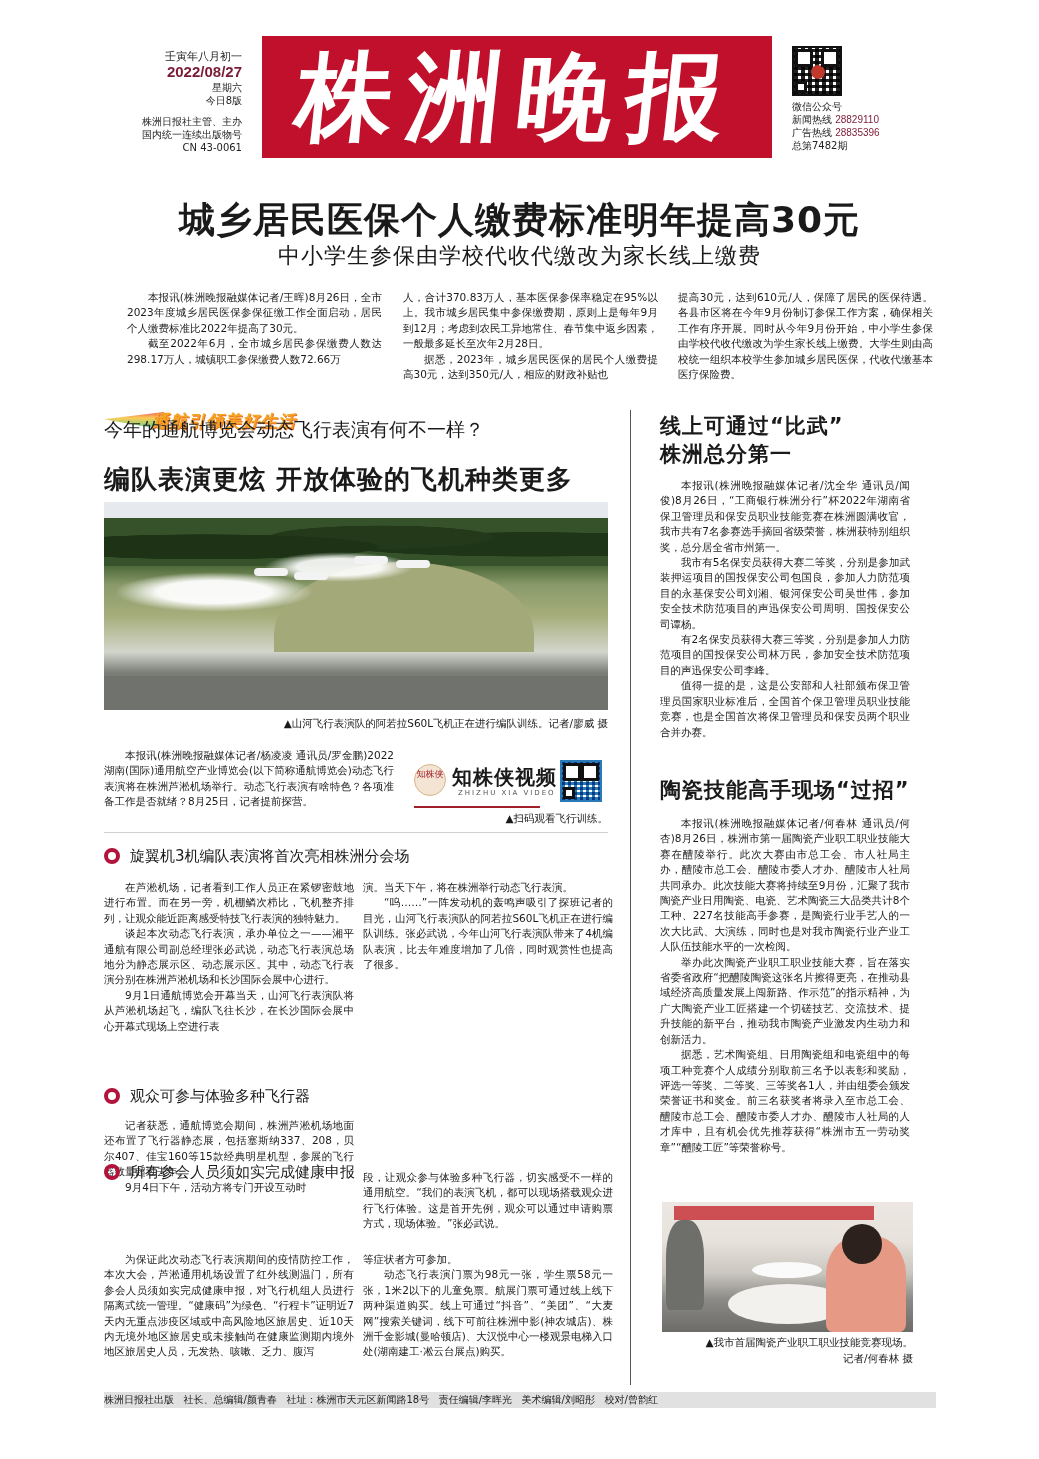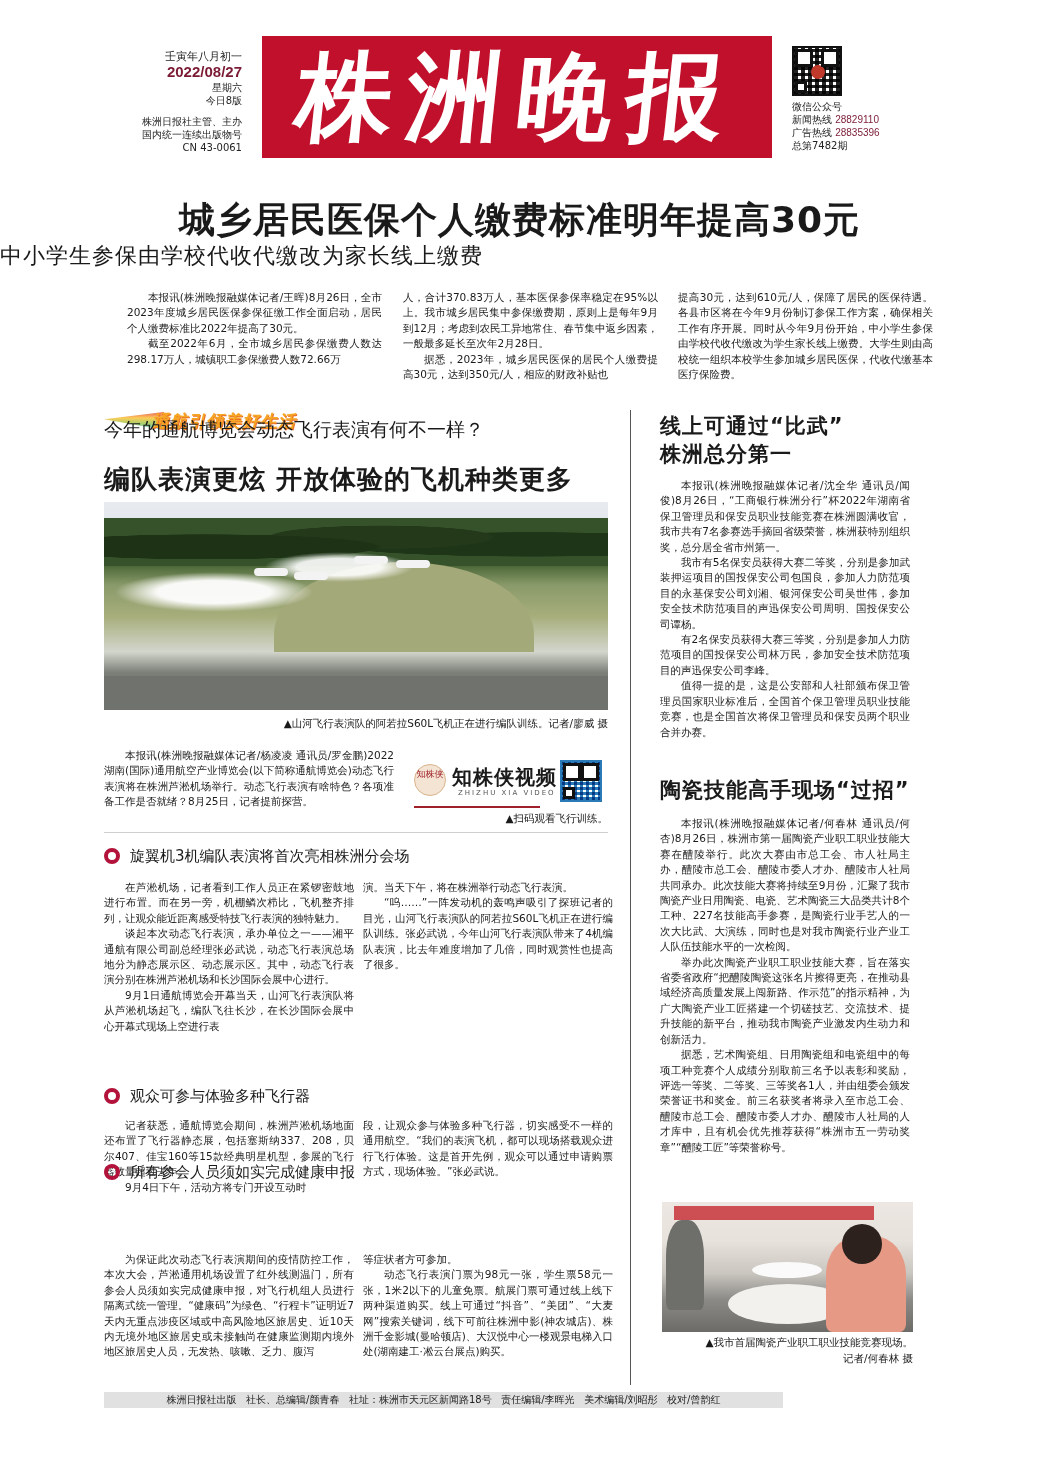--- a/index.html
+++ b/index.html
@@ -22,21 +22,21 @@
       background-blend-mode: multiply; position: relative; border: 2px solid #111; }
   .qr::before, .qr::after { content: ""; position: absolute; width: 12px; height: 12px; border: 3px solid #111; background: #fff; }
   .qr::before { left: 1px; top: 1px; }
   .qr::after { right: 1px; top: 1px; }
   .qr .c1 { position: absolute; left: 1px; bottom: 1px; width: 12px; height: 12px; border: 3px solid #111; background: #fff; }
   .qr .seal { position: absolute; left: 17px; top: 17px; width: 14px; height: 14px; border-radius: 50%; background: #c0392b; }
   .mast-right .hot { color: #7a1a35; font-family: Liberation Sans, sans-serif; }
 
   
   .head1 { left: 0; width: 1039px; top: 198px; text-align: center; font-size: 36px; font-weight: bold; letter-spacing: 1px; line-height: 44px; }
-  .head2 { left: 0; width: 1039px; top: 242px; text-align: left; font-size: 22px; line-height: 28px; letter-spacing: 1px; }
+  .head2 { left: 0; width: 1039px; top: 242px; text-align: center; font-size: 22px; line-height: 28px; letter-spacing: 1px; }
 
   .body-text { font-size: 10.5px; line-height: 15.4px; text-align: justify; color: #1a1a1a; }
   .body-text p { text-indent: 2em; }
   .body-text p.noindent { text-indent: 0; }
 
   .lead-col { top: 290px; width: 255px; margin-left: 23px; }
 
   
   .kicker { left: 104px; top: 408px; width: 200px; height: 28px; }
   .kicker-arrow { position: absolute; left: 0; top: 4px; width: 60px; height: 18px; background: linear-gradient(180deg, #e53935, #fbc02d, #8bc34a, #4fc3f7); clip-path: polygon(0 40%, 100% 0, 100% 100%); opacity: .8; }
@@ -80,21 +80,21 @@
   .photo2 { left: 662px; top: 1202px; width: 251px; height: 130px; overflow: hidden;
     background: linear-gradient(180deg, #ece7e2 0%, #e8e2dc 30%, #c9c5bf 55%, #8b8a86 75%, #6d6b67 100%); }
   .photo2 .banner { position: absolute; left: 12px; top: 4px; width: 200px; height: 14px; background: #c8343a; opacity: .85; }
   .photo2 .p1 { position: absolute; left: 4px; top: 18px; width: 38px; height: 90px; background: #6e6e6a; border-radius: 40% 40% 10% 10%; }
   .photo2 .p2 { position: absolute; left: 164px; top: 34px; width: 80px; height: 96px; background: #e69a86; border-radius: 40% 40% 8% 8%; }
   .photo2 .head2b { position: absolute; left: 180px; top: 22px; width: 40px; height: 40px; background: #2c211d; border-radius: 50%; }
   .photo2 .plate { position: absolute; left: 66px; top: 82px; width: 120px; height: 40px; background: #f2f1ee; border-radius: 50%; }
   .photo2 .plate2 { position: absolute; left: 90px; top: 60px; width: 70px; height: 16px; background: #fafafa; border-radius: 50%; }
   .cap3 { left: 676px; top: 1334px; width: 237px; text-align: right; font-size: 10.5px; line-height: 16px; }
 
-  .footer { left: 104px; top: 1392px; width: 679px; height: 16px; background: #e1e1e1; font-size: 10px; line-height: 16px; text-align: center; color: #222; white-space: pre; }
+  .footer { left: 104px; top: 1392px; width: 832px; height: 16px; background: #e1e1e1; font-size: 10px; line-height: 16px; text-align: left; color: #222; white-space: pre; }
 </style>
 </head>
 <body>
 
 <div class="abs mast-left">
   <div class="lunar">壬寅年八月初一</div>
   <div class="date">2022/08/27</div>
   <div>星期六</div>
   <div>今日8版</div>
   <div class="org">株洲日报社主管、主办</div>
@@ -190,21 +190,21 @@
 </div>
 
 <div class="abs sec-h" style="left:104px; top:1086px">
   <span class="ring"></span>
   <span>观众可参与体验多种飞行器</span>
 </div>
 <div class="abs body-text col-a" style="top:1118px">
   <p>记者获悉，通航博览会期间，株洲芦淞机场地面还布置了飞行器静态展，包括塞斯纳337、208，贝尔407、佳宝160等15款经典明星机型，参展的飞行器数量超过去年。</p>
   <p>9月4日下午，活动方将专门开设互动时</p>
 </div>
-<div class="abs body-text col-b" style="top:1118px">
+<div class="abs body-text col-b" style="top:1170px">
   <p class="noindent">段，让观众参与体验多种飞行器，切实感受不一样的通用航空。“我们的表演飞机，都可以现场搭载观众进行飞行体验。这是首开先例，观众可以通过申请购票方式，现场体验。”张必武说。</p>
 </div>
 
 <div class="abs sec-h" style="left:104px; top:1162px">
   <span class="ring"></span>
   <span>所有参会人员须如实完成健康申报</span>
 </div>
 <div class="abs body-text col-a" style="top:1252px">
   <p>为保证此次动态飞行表演期间的疫情防控工作，本次大会，芦淞通用机场设置了红外线测温门，所有参会人员须如实完成健康申报，对飞行机组人员进行隔离式统一管理。“健康码”为绿色、“行程卡”证明近7天内无重点涉疫区域或中高风险地区旅居史、近10天内无境外地区旅居史或未接触尚在健康监测期内境外地区旅居史人员，无发热、咳嗽、乏力、腹泻</p>
 </div>

